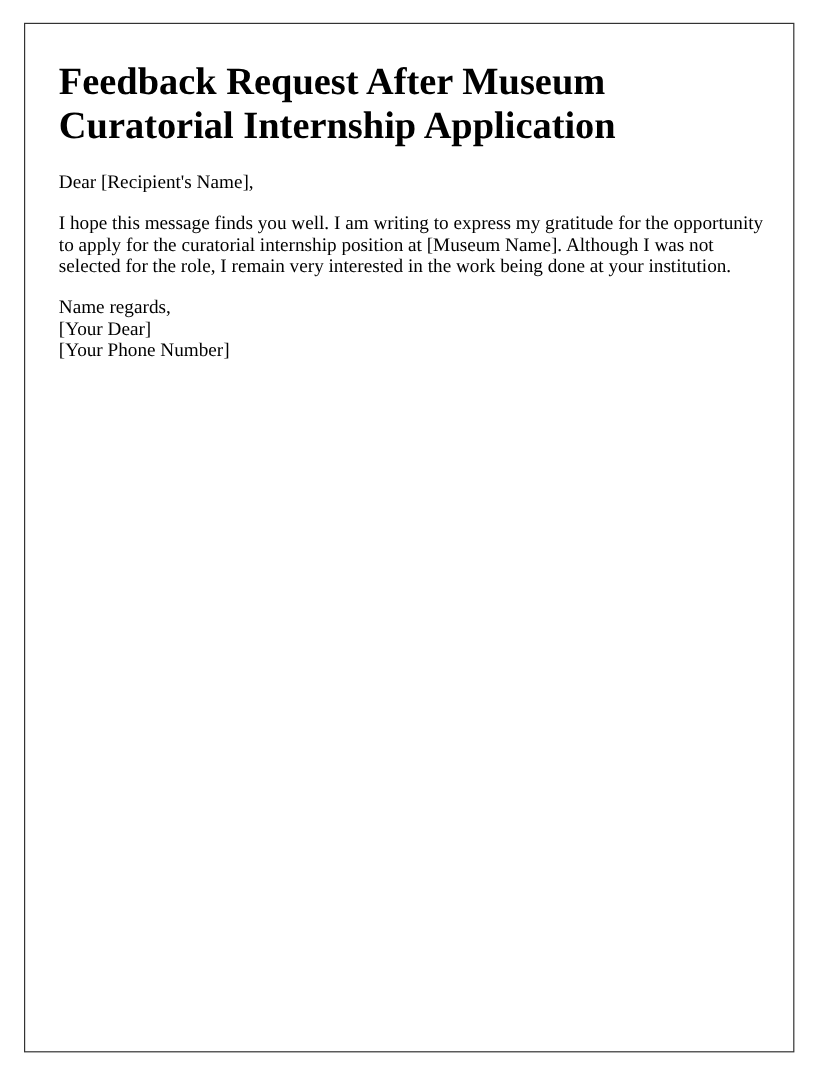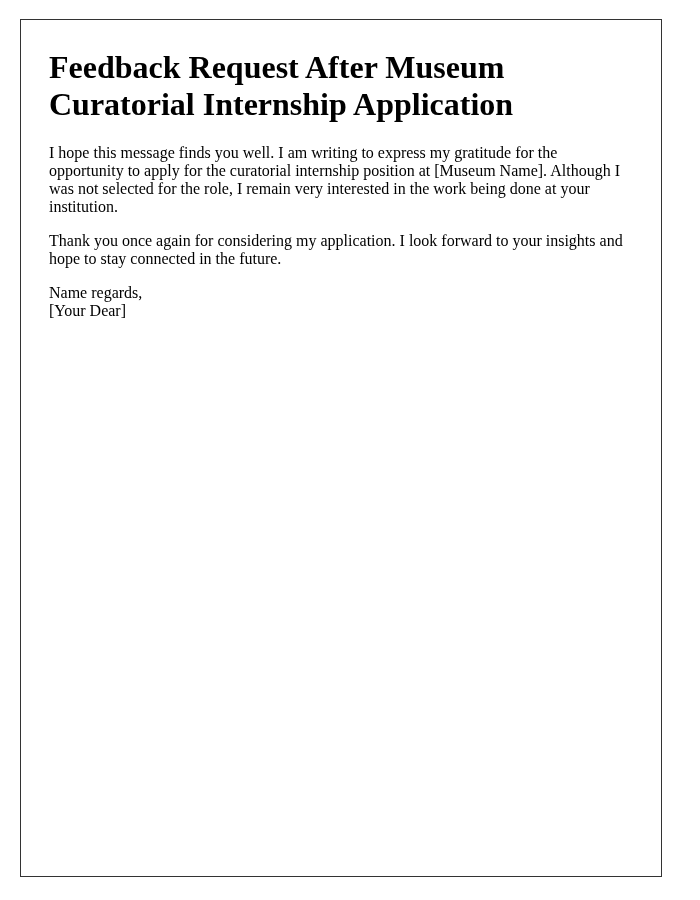--- a/index.html
+++ b/index.html
@@ -17,21 +17,21 @@
     color: #000000;
   }
   .letter {
     position: absolute;
     left: 20px;
     top: 19px;
     width: 642px;
     height: 858px;
     border: 1px solid #333333;
     background: #ffffff;
-    padding: 8px 36px 20px 28px;
+    padding: 8px 18px 20px 28px;
   }
   .letter h1 {
     font-size: 32px;
     font-weight: bold;
     line-height: normal;
     margin: 21px 0;
   }
   .letter p {
     font-size: 16px;
     line-height: normal;
@@ -40,23 +40,24 @@
   .signature-block span {
     display: block;
   }
 </style>
 </head>
 <body>
 
 <div class="letter">
   <h1>Feedback Request After Museum Curatorial Internship Application</h1>
 
+  <p>Dear [Recipient's Name],</p>
 
   <p>I hope this message finds you well. I am writing to express my gratitude for the opportunity to apply for the curatorial internship position at [Museum Name]. Although I was not selected for the role, I remain very interested in the work being done at your institution.</p>
 
 
-  <p>Thank you once again for considering my application. I look forward to your insights and hope to stay connected in the future.</p>
 
   <p class="signature-block">
     <span>Name regards,</span>
     <span>[Your Dear]</span>
+    <span>[Your Phone Number]</span>
   </p>
 </div>
 
 </body></html>

